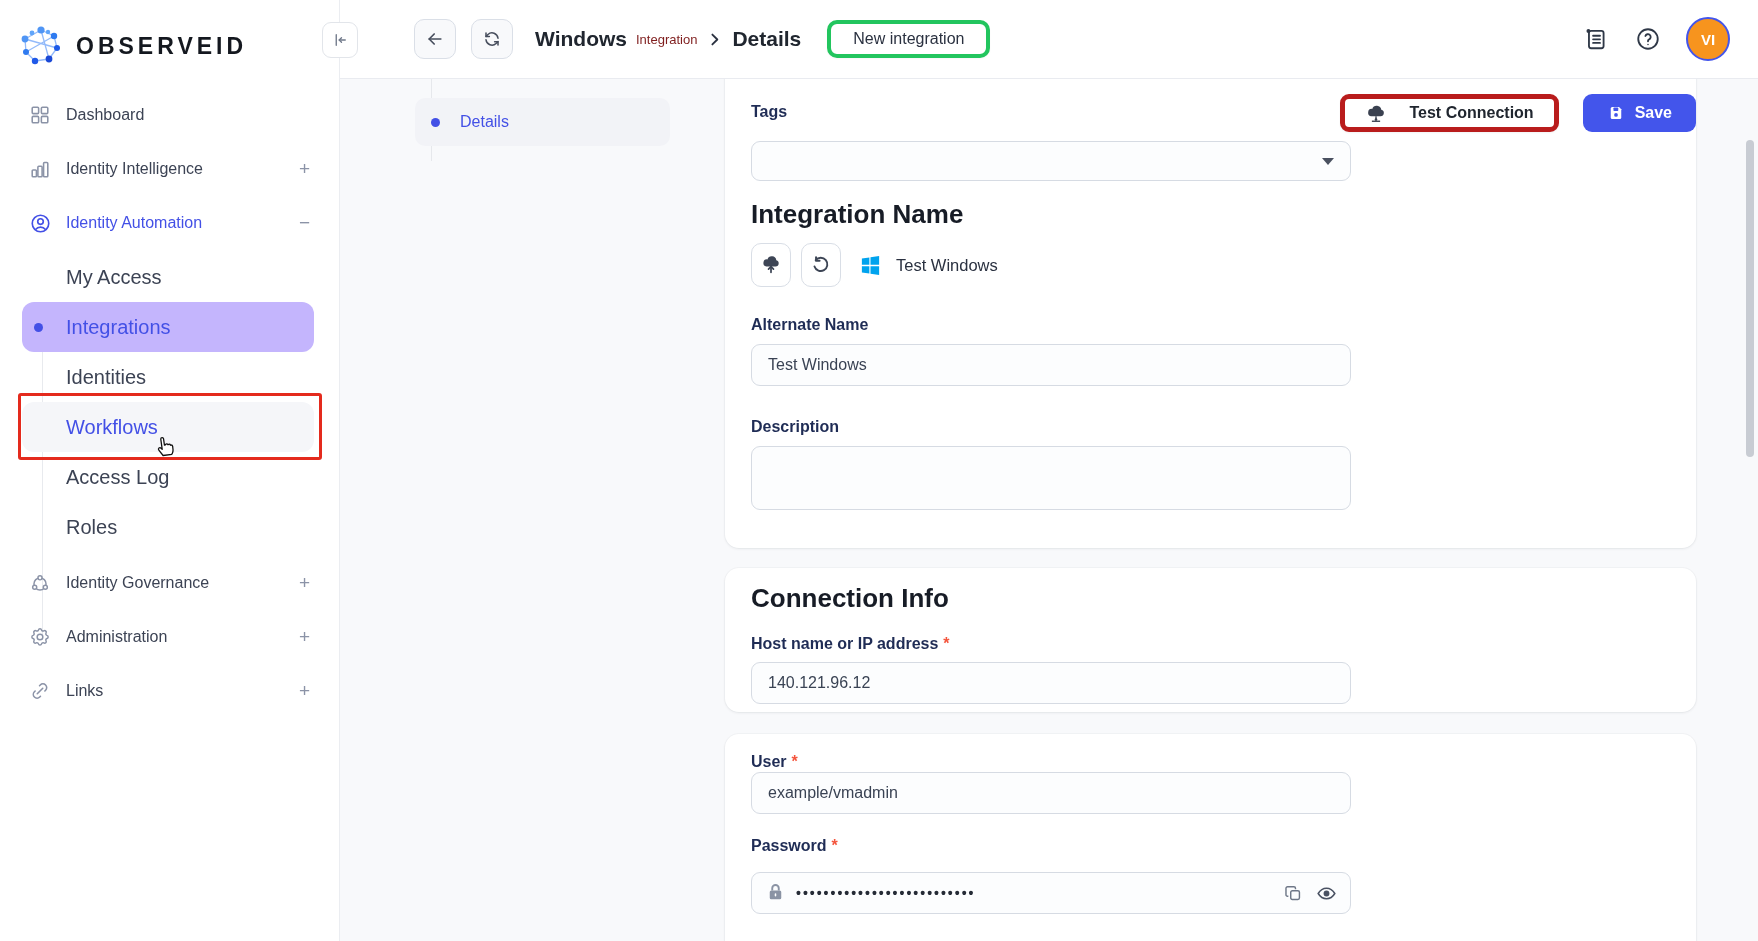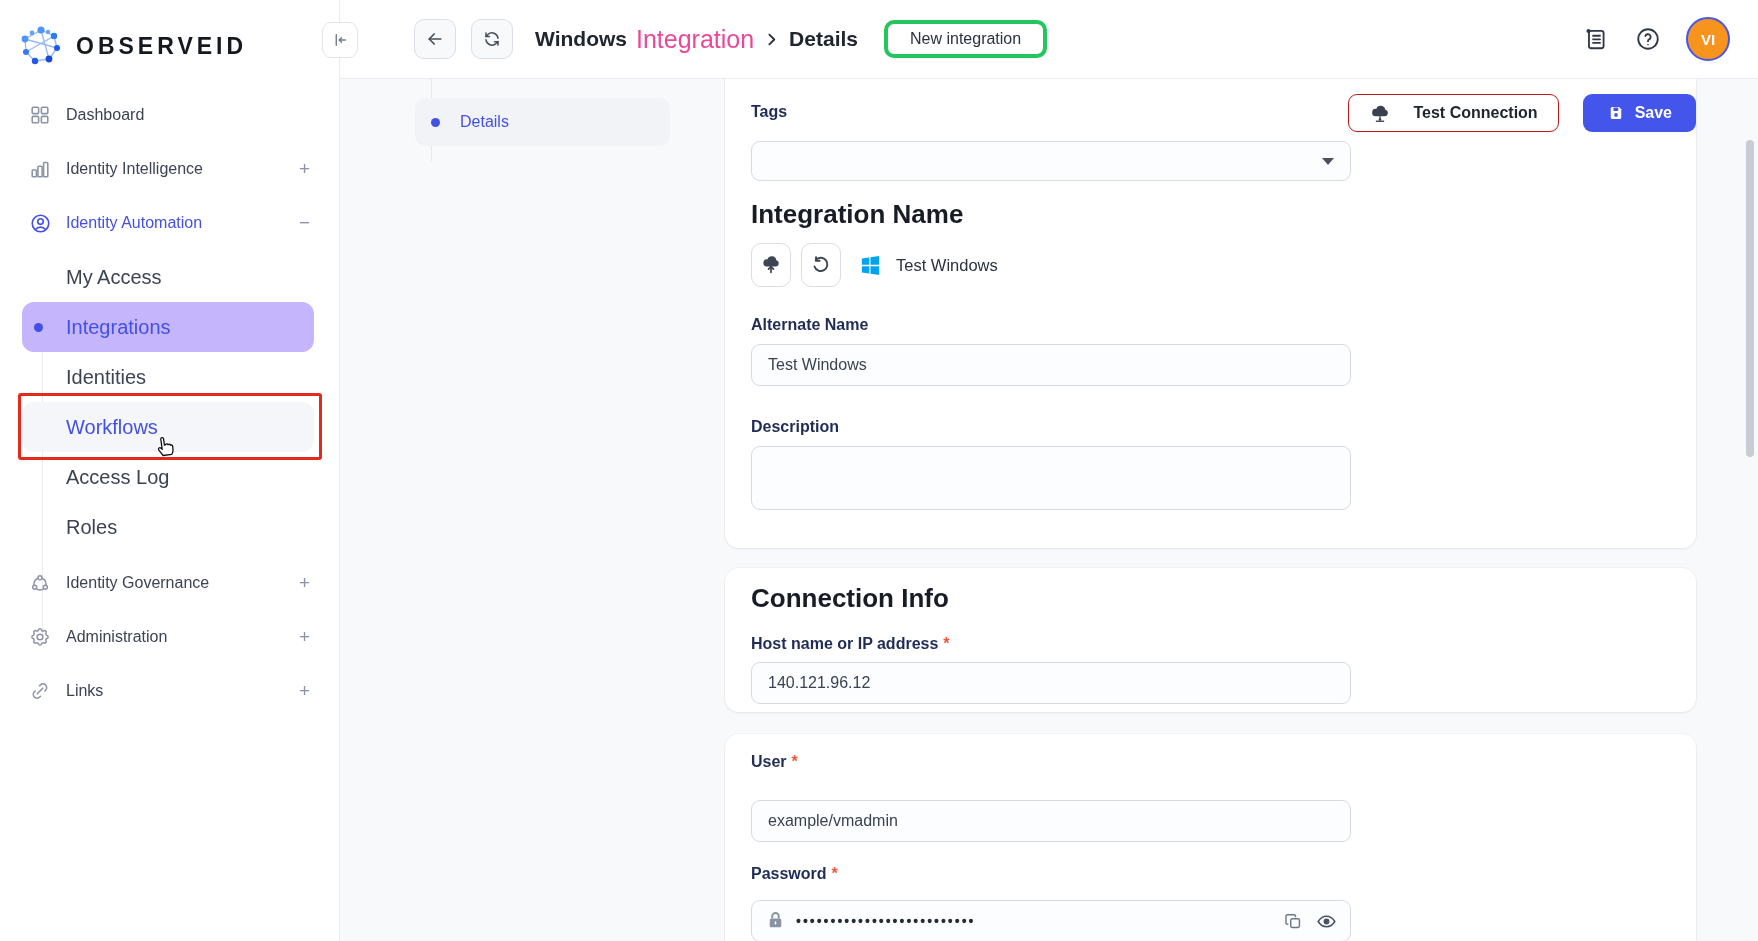--- a/index.html
+++ b/index.html
@@ -33,21 +33,21 @@
   .collapse-btn { position:absolute; left:322px; top:22px; width:36px; height:36px; background:#fff; border:1px solid #e2e5ea; border-radius:9px; display:flex; align-items:center; justify-content:center; z-index:4; cursor:pointer; }
 
   
   .main { position:relative; flex:1; height:941px; display:flex; flex-direction:column; }
   .topbar { position:relative; height:78px; background:#fff; flex:0 0 78px; display:flex; align-items:center; }
   .tb-btn { width:42px; height:40px; border:1px solid #dadfe7; background:#f8f9fb; border-radius:10px; display:flex; align-items:center; justify-content:center; cursor:pointer; }
   .back-btn { margin-left:74px; }
   .refresh-btn { margin-left:15px; }
   .breadcrumb { display:flex; align-items:center; gap:9px; margin-left:22px; }
   .bc-primary { font-size:21px; font-weight:700; color:#20262f; }
-  .bc-secondary { font-size:25px; font-weight:400; color:#ec4899;text-align:center; }
+  .bc-secondary { font-size:13px; font-weight:400; color:#7f1d1d;text-align:center; }
   .bc-current { font-size:21px; font-weight:700; color:#20262f; }
   .new-int-btn { margin-left:26px; height:38px; padding:0 22px; background:#fff; border:4px solid #22c55e; border-radius:10px; font-size:16px; color:#2a3140; font-weight:500; display:flex; align-items:center; cursor:pointer; box-shadow:0 1px 2px rgba(16,24,40,.04); }
   .tb-right { position:absolute; right:0; top:0; height:78px; display:flex; align-items:center; gap:24px; padding-right:28px; }
   .tb-icon { width:28px; height:28px; display:flex; align-items:center; justify-content:center; cursor:pointer; }
   .avatar { width:44px; height:44px; border-radius:50%; background:#f7941e; border:2.5px solid #4355eb; color:#fff; font-size:15px; font-weight:700; display:flex; align-items:center; justify-content:center; cursor:pointer; }
 
   .content { position:relative; flex:1; background:#f8f9fb; border-top:1px solid #e9ebf0; overflow:hidden; }
   .guide-line { position:absolute; left:91px; top:0; width:1px; height:82px; background:#e6e8ec; }
   .subnav-pill { position:absolute; left:75px; top:19px; width:255px; height:48px; background:#f2f3f7; border-radius:10px; display:flex; align-items:center; cursor:pointer; }
   .subnav-pill .dot { width:9px; height:9px; border-radius:50%; background:#4350e6; margin-left:16px; }
@@ -62,21 +62,21 @@
   .fld-label { font-size:16px; font-weight:700; color:#1f2c55; line-height:20px; }
   .req { color:#f4543c; margin-left:5px; font-weight:700; }
   .section-h { font-size:26px; font-weight:700; color:#171c26; line-height:32px; }
 
   .input, .select { width:600px; height:42px; border:1px solid #d6dbe3; border-radius:9px; background:#fcfdfe; font-size:16px; color:#3a4354; padding:0 16px; font-family:inherit; outline:none; }
   .select { height:40px; position:relative; display:flex; align-items:center; cursor:pointer; }
   .caret { position:absolute; right:16px; width:0; height:0; border-left:6px solid transparent; border-right:6px solid transparent; border-top:7px solid #4a5160; }
   .desc-input { height:64px; }
 
   .actions { position:absolute; top:33px; right:0; display:flex; gap:24px; }
-  .tc-btn { height:38px; padding:0 20px; background:#fff; border:1px solid #b91c1c; border-radius:9px; display:flex; align-items:center; gap:22px; font-size:16px; font-weight:700; color:#20262f; cursor:pointer; box-shadow:0 1px 2px rgba(16,24,40,.05); }
+  .tc-btn { height:38px; padding:0 20px; background:#fff; border:5px solid #b91c1c; border-radius:9px; display:flex; align-items:center; gap:22px; font-size:16px; font-weight:700; color:#20262f; cursor:pointer; box-shadow:0 1px 2px rgba(16,24,40,.05); }
   .save-btn { height:38px; padding:0 24px; background:#4355eb; border:none; border-radius:9px; display:flex; align-items:center; gap:10px; font-size:16px; font-weight:700; color:#fff; cursor:pointer; }
 
   .icon-btn { width:40px; height:44px; background:#fff; border:1px solid #d9dee6; border-radius:10px; display:flex; align-items:center; justify-content:center; cursor:pointer; }
   .name-row { display:flex; align-items:center; gap:10px; margin-top:13px; height:44px; }
   .conn-name { font-size:16.5px; color:#2a3140; margin-left:4px; }
 
   .pw-wrap { position:relative; width:600px; }
   .pw-input { padding-left:44px; letter-spacing:2px; font-size:14px; font-weight:700; color:#252b36; }
   .pw-lock { position:absolute; left:13px; top:9px; }
   .pw-icons { position:absolute; right:14px; top:0; height:42px; display:flex; align-items:center; gap:13px; }
@@ -366,21 +366,21 @@
           <div class="fld-label" style="margin-top:20px;">
             <span>Host name or IP address</span><span class="req">*</span>
           </div>
           <input class="input" style="margin-top: 8px;" value="140.121.96.12">
         </section>
 
         <section class="card card3">
           <div class="fld-label">
             <span>User</span><span class="req">*</span>
           </div>
-          <input class="input" style="margin-top: 28px;" value="example/vmadmin">
+          <input class="input" style="margin-top: 0;" value="example/vmadmin">
 
           <div class="fld-label" style="margin-top:22px;">
             <span>Password</span><span class="req">*</span>
           </div>
           <div class="pw-wrap" style="margin-top:16px;">
             <input class="input pw-input" value="••••••••••••••••••••••••••" style="">
             <span class="pw-lock">
               <svg width="23" height="23" viewBox="0 0 24 24">
                 <path d="M8.6 10V7.6a3.4 3.4 0 0 1 6.8 0V10" fill="none" stroke="#8a93a4" stroke-width="2"></path>
                 <rect x="6" y="10" width="12" height="9" rx="1.6" fill="#8a93a4"></rect>

